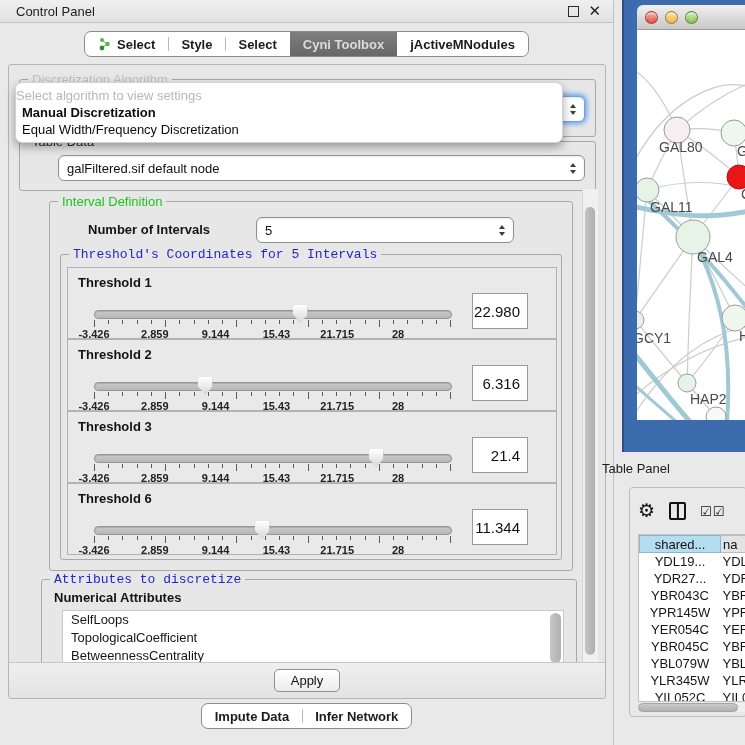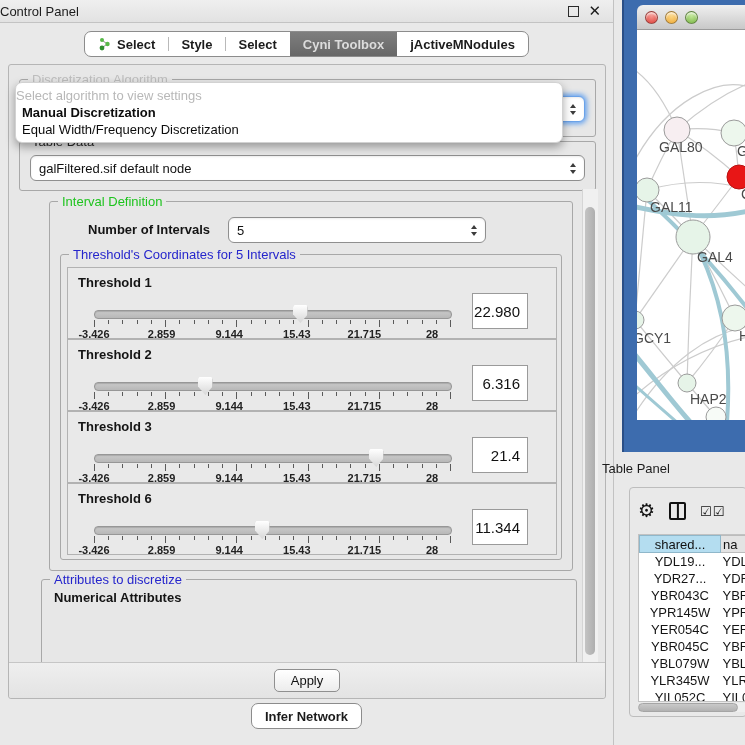--- a/index.html
+++ b/index.html
@@ -2,45 +2,45 @@
 <html><head>
 <meta charset="utf-8">
 <style>
   html,body{margin:0;padding:0;background:#e9e9e9;}
   #app{position:relative;width:745px;height:745px;overflow:hidden;
        font-family:"Liberation Sans","DejaVu Sans",sans-serif;background:#e9e9e9;}
   
   .cp{position:absolute;left:0;top:0;width:613px;height:745px;background:#e9e9e9;border-right:1px solid #c2c2c2;}
   .cp-titlebar{position:absolute;left:0;top:0;width:100%;height:22px;background:linear-gradient(#efefef,#e2e2e2);
                border-bottom:1px solid #c3c3c3;display:flex;align-items:center;}
-  .cp-title{font-size:13px;color:#1c1c1c;padding-left:0;}
+  .cp-title{font-size:13px;color:#1c1c1c;padding-left:16px;}
   .cp-winbtns{margin-left:auto;display:flex;align-items:center;gap:9px;padding-right:12px;}
   .float-btn{width:9px;height:9px;border:1.6px solid #2b2b2b;background:transparent;}
   .close-btn{font-size:15px;font-weight:bold;color:#1a1a1a;line-height:10px;}
   
   .seg{display:flex;align-items:stretch;height:24px;background:#fff;border:1px solid #8c8c8c;border-radius:7px;overflow:hidden;width:max-content;}
   .seg-item{display:flex;align-items:center;gap:6px;padding:0 13px;font-size:13px;font-weight:bold;color:#1b1b1b;position:relative;cursor:default;}
   .seg-item+.seg-item::before{content:'';position:absolute;left:0;top:5px;bottom:5px;width:1px;background:#b9b9b9;}
   .seg-item.selected{background:linear-gradient(#7e7e7e,#676767);color:#dcdcdc;}
   .seg-item.selected::before{display:none;}
   .seg-item.selected+.seg-item::before{display:none;}
   .top-tabs{position:absolute;top:31px;left:0;width:613px;display:flex;justify-content:center;}
   .bottom-tabs{position:absolute;top:703px;left:0;width:613px;display:flex;justify-content:center;}
   
   .cp-main{position:absolute;left:8px;top:64px;width:596px;height:633px;background:#e7e7e7;
            border:1px solid #b5b5b5;border-radius:3px;}
   .groupbox{position:absolute;border:1px solid #a8a8a8;border-radius:3px;}
   .grouptitle{position:absolute;top:-8px;left:8px;background:#e7e7e7;padding:0 4px;font-size:13px;}
   .gt-gray{color:#bdbdbd;}
   .gt-green{color:#1ec41e;}
-  .gt-blue{color:#2525cc;}
+  .gt-blue{color:#2525cc;font-family:Liberation Mono, monospace;}
   .gt-dark{color:#2a2a2a;}
   
   .combo{display:flex;align-items:center;background:#fff;border:1px solid #8f8f8f;border-radius:6px;height:24px;
-         font-size:13px;color:#111;padding:0 8px;box-shadow:inset 0 1px 2px rgba(0,0,0,.08);}
+         font-size:13px;color:#111;padding:0 8px;box-shadow:inset 0 1px 2px rgba(0,0,0,.08);margin-left:28px;}
   .combo .stepper{margin-left:auto;display:flex;flex-direction:column;align-items:center;gap:3px;}
   .tri-up{width:0;height:0;border-left:3.5px solid transparent;border-right:3.5px solid transparent;border-bottom:4.5px solid #3c3c3c;}
   .tri-dn{width:0;height:0;border-left:3.5px solid transparent;border-right:3.5px solid transparent;border-top:4.5px solid #3c3c3c;}
   .combo.focused{box-shadow:0 0 5px 2px rgba(80,150,240,.85), inset 0 1px 2px rgba(0,0,0,.08);border-color:#6aa2e8;}
   
   .popup{position:absolute;left:6px;top:17px;width:546px;background:#fff;border:1px solid #d2d2d2;border-radius:7px;
          box-shadow:0 4px 10px rgba(0,0,0,.35);z-index:30;padding:3px 0 4px 0;}
   .popup-hint{font-size:13px;color:#b8b8b8;padding:2px 0 1px 0;}
   .popup-opt{font-size:13px;color:#0c0c0c;padding:1px 6px;}
   .popup-opt.bold{font-weight:bold;}
@@ -52,21 +52,21 @@
   .tpanel .tlabel{position:absolute;left:10px;top:7px;font-size:13px;font-weight:bold;color:#141414;}
   .track{position:absolute;left:26px;top:42px;width:356px;height:7px;border-radius:4px;
          background:linear-gradient(#c9c9c9,#b8b8b8);border:1px solid #979797;box-shadow:inset 0 1px 1px rgba(0,0,0,.15);}
   .thumb{position:absolute;top:-6px;width:15px;height:18px;transform:translateX(-50%);
          background:linear-gradient(#ffffff,#d7d7d7);
          clip-path:polygon(10% 0,90% 0,100% 14%,100% 52%,50% 100%,0 52%,0 14%);
          filter:drop-shadow(0 0 1px #777);}
   .ticks{position:absolute;left:26px;top:52px;width:356px;height:7px;}
   .tick{position:absolute;top:0;width:1px;background:#5a5a5a;height:4px;}
   .tick.major{height:7px;}
-  .tick-labels{position:absolute;left:26px;top:60px;width:338px;height:12px;}
+  .tick-labels{position:absolute;left:26px;top:60px;width:304px;height:12px;}
   .tick-labels span{position:absolute;transform:translateX(-50%);font-size:11px;font-weight:bold;color:#222;white-space:nowrap;}
   .valbox{position:absolute;left:404px;top:25px;width:56px;height:36px;background:#fff;border:1px solid #9a9a9a;
           font-size:15px;color:#111;text-align:right;line-height:36px;padding-right:7px;box-sizing:border-box;}
   
   .attr-list{position:absolute;background:#fff;border:1px solid #c9c9c9;overflow:hidden;}
   .attr-item{font-size:13px;color:#161616;padding:1px 8px;line-height:16px;}
   .list-vsb{position:absolute;right:2px;top:2px;width:11px;height:54px;background:linear-gradient(90deg,#c6c6c6,#b0b0b0);border-radius:6px;}
   
   .apply-bar{position:absolute;left:0;bottom:0;width:100%;height:35px;border-top:1px solid #c6c6c6;
              background:linear-gradient(#efefef,#e3e3e3);display:flex;align-items:center;justify-content:center;
@@ -360,34 +360,45 @@
                   <span style="left: 100%;">28</span>
                 </div>
               <div class="valbox">11.344</div>
             </div>
           </div>
         </div>
 
         <div class="groupbox" style="left:28px;top:390px;width:534px;height:90px;">
           <span class="grouptitle gt-blue">Attributes to discretize</span>
           <span style="position:absolute;left:12px;top:10px;font-size:13px;font-weight:bold;color:#141414;">Numerical Attributes</span>
+          <div class="attr-list" style="left:20px;top:30px;width:500px;height:56px;">
+            <div id="attrItems">
+                <div class="attr-item">SelfLoops</div>
+                <div class="attr-item">TopologicalCoefficient</div>
+                <div class="attr-item">BetweennessCentrality</div>
+              </div>
+            <div class="list-vsb" style="height:50px;"></div>
+          </div>
         </div>
       </div>
 
       <div class="vsb" style="left:573px;top:124px;height:474px;">
         <div class="vsb-thumb" style="top:18px;height:448px;"></div>
       </div>
 
       <div class="apply-bar">
         <button class="btn">Apply</button>
       </div>
     </div>
 
     <div class="bottom-tabs">
       <div class="seg">
+        <div class="seg-item">
+            <span>Impute Data</span>
+          </div>
         <div class="seg-item">
             <span>Infer Network</span>
           </div>
       </div>
     </div>
   </div>
 
   <div class="net-frame">
     <div class="net-titlebar">
       <span class="tl" style="background:radial-gradient(circle at 50% 35%,#f59a93,#dd3f38);"></span>

